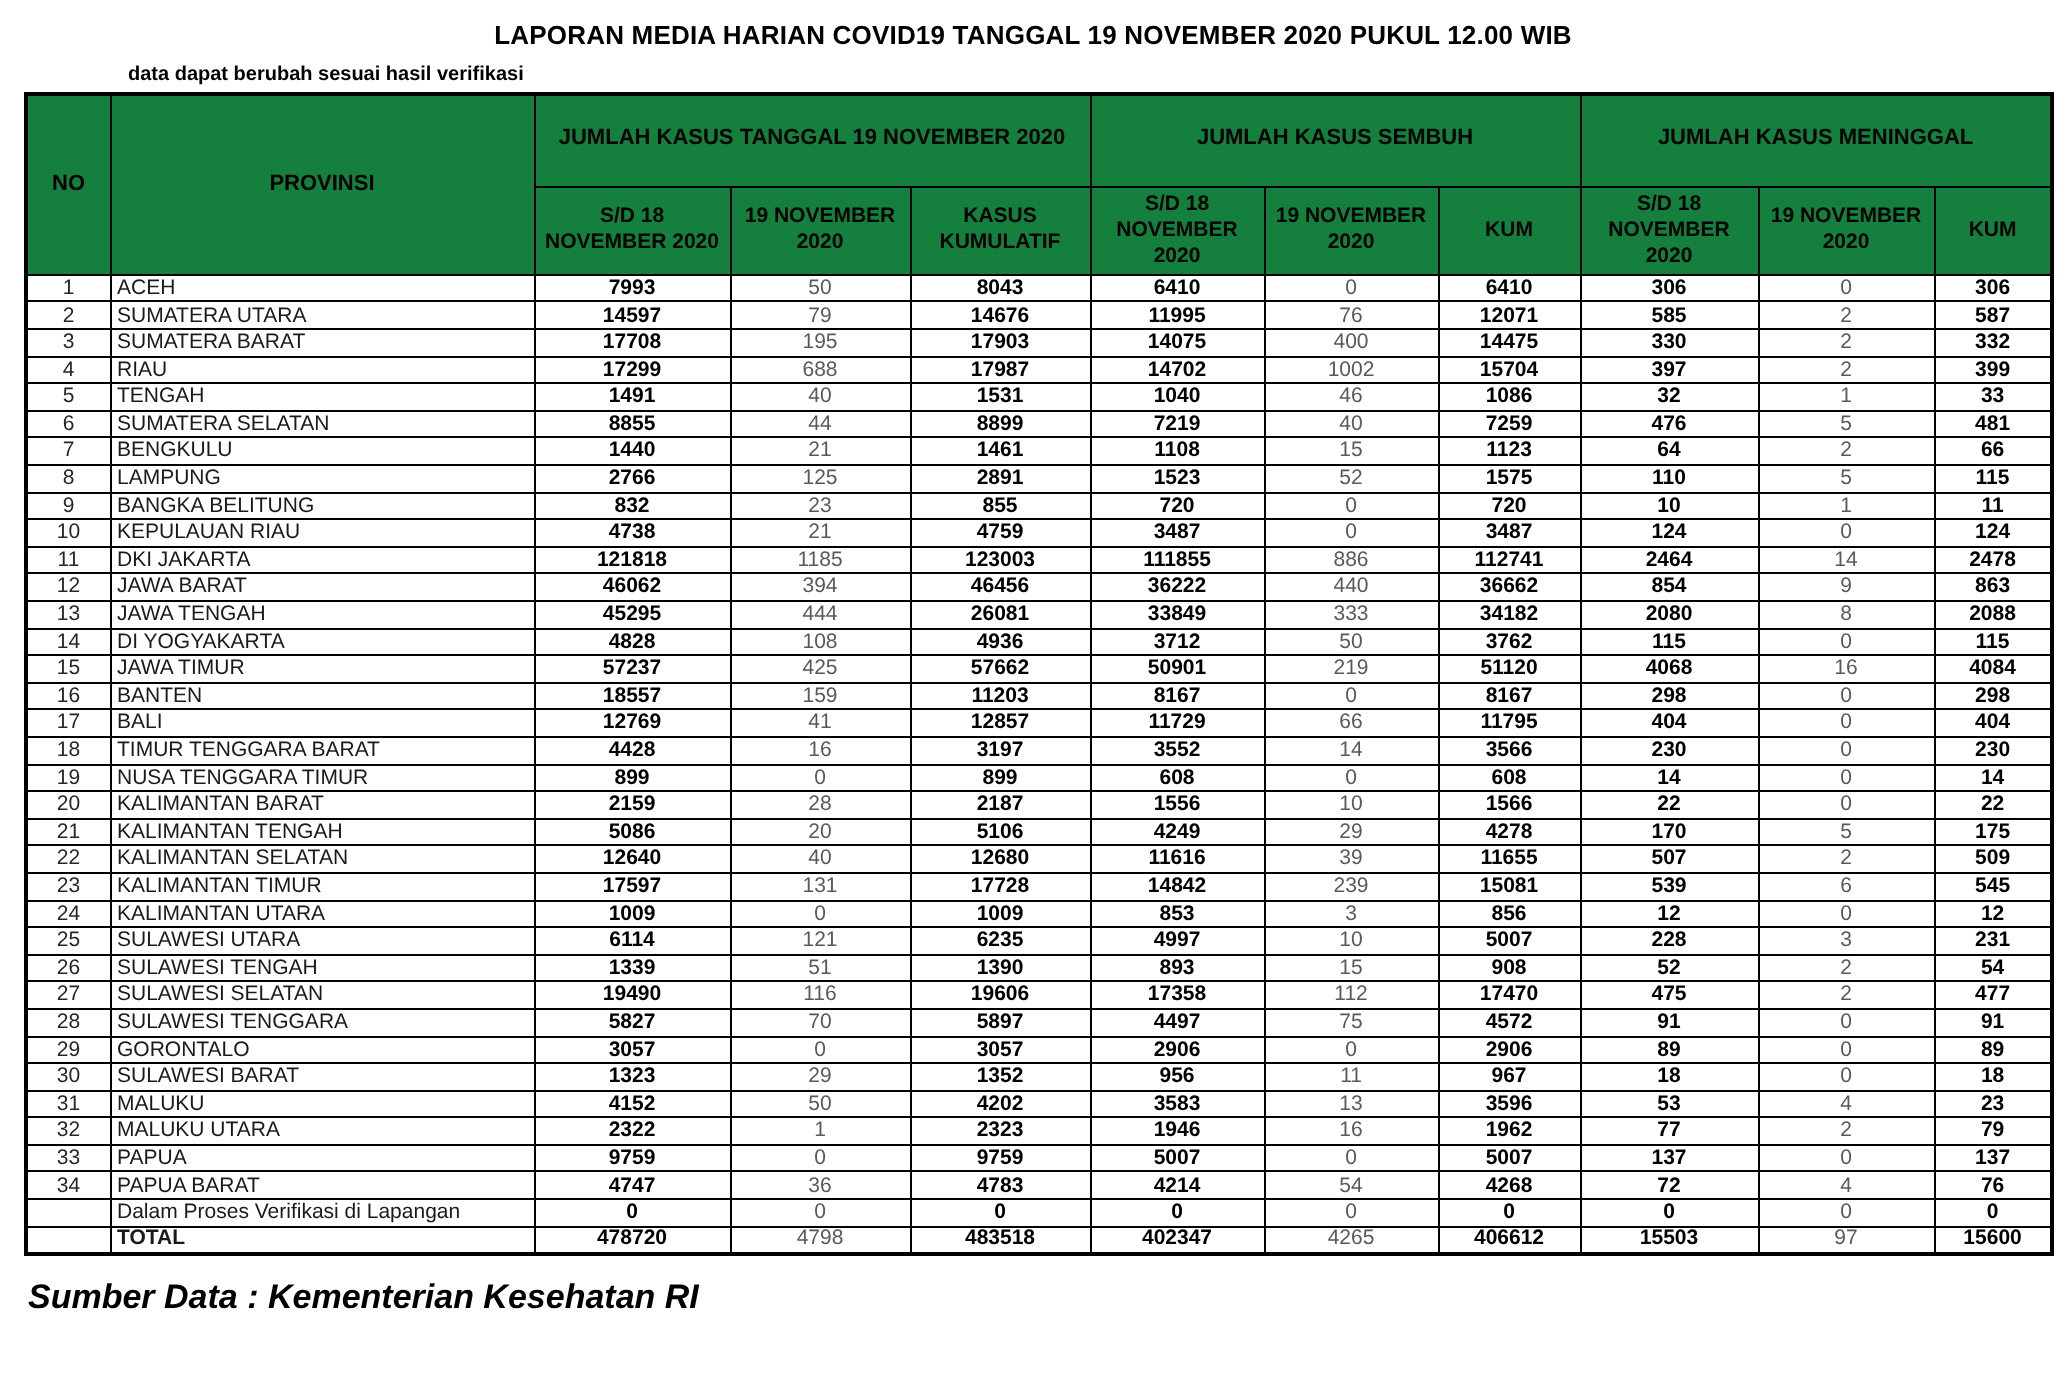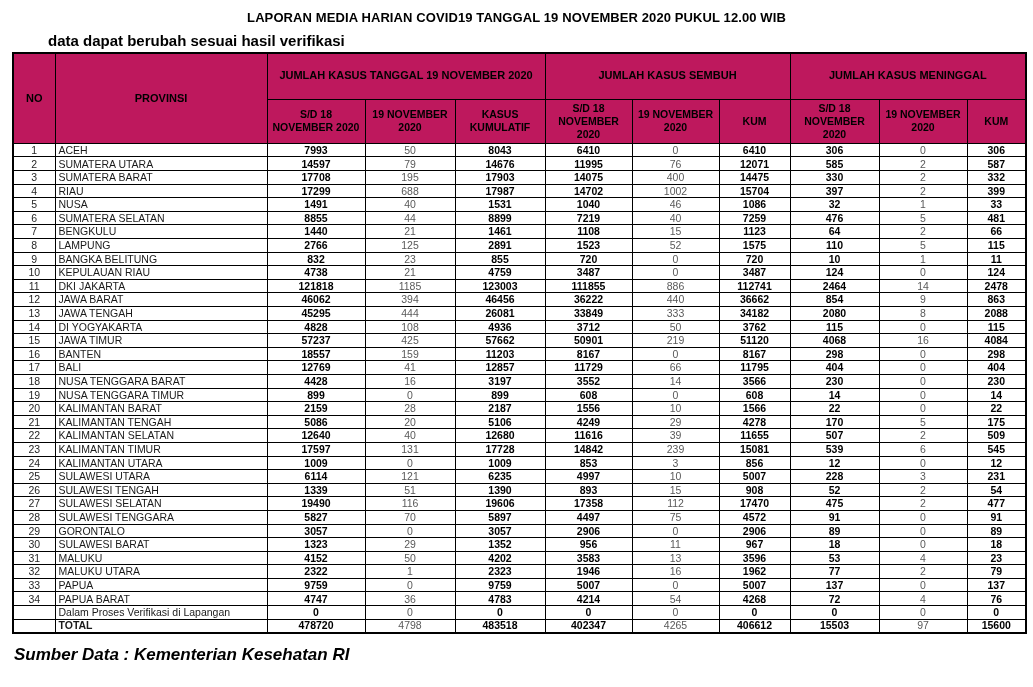--- a/index.html
+++ b/index.html
@@ -11,38 +11,38 @@
     overflow: hidden;
   }
   .title {
     margin-top: 10px;
     text-align: center;
     font-size: 13px;
     font-weight: bold;
     letter-spacing: 0.1px;
   }
   .note {
-    margin: 7px 0 3px 48px;
-    font-size: 15px;
+    margin: 7px 0 3px 64px;
+    font-size: 10px;
     font-weight: bold;
   }
   table.report {
     margin-left: 12px;
     width: 1013px;
     border-collapse: collapse;
     table-layout: fixed;
     border: 2px solid #000;
   }
   table.report th, table.report td {
     border: 1px solid #000;
     overflow: hidden;
     white-space: nowrap;
   }
   table.report th {
-    background: #be185d;
+    background: #15803d;
     font-weight: bold;
     text-align: center;
     vertical-align: middle;
     white-space: normal;
     line-height: 1.25;
     padding: 2px 3px;
   }
   tr.group-row th { height: 46px; font-size: 11px; }
   tr.sub-row th { height: 42px; font-size: 10.5px; }
   table.report td {
@@ -153,21 +153,21 @@
         <td class="c-num bold">17987</td>
         <td class="c-num bold">14702</td>
         <td class="c-num gray">1002</td>
         <td class="c-num bold">15704</td>
         <td class="c-num bold">397</td>
         <td class="c-num gray">2</td>
         <td class="c-num bold">399</td>
       </tr>
       <tr>
         <td class="c-no">5</td>
-        <td class="c-prov">NUSA</td>
+        <td class="c-prov">TENGAH</td>
         <td class="c-num bold">1491</td>
         <td class="c-num gray">40</td>
         <td class="c-num bold">1531</td>
         <td class="c-num bold">1040</td>
         <td class="c-num gray">46</td>
         <td class="c-num bold">1086</td>
         <td class="c-num bold">32</td>
         <td class="c-num gray">1</td>
         <td class="c-num bold">33</td>
       </tr>
@@ -322,21 +322,21 @@
         <td class="c-num bold">12857</td>
         <td class="c-num bold">11729</td>
         <td class="c-num gray">66</td>
         <td class="c-num bold">11795</td>
         <td class="c-num bold">404</td>
         <td class="c-num gray">0</td>
         <td class="c-num bold">404</td>
       </tr>
       <tr>
         <td class="c-no">18</td>
-        <td class="c-prov">NUSA TENGGARA BARAT</td>
+        <td class="c-prov">TIMUR TENGGARA BARAT</td>
         <td class="c-num bold">4428</td>
         <td class="c-num gray">16</td>
         <td class="c-num bold">3197</td>
         <td class="c-num bold">3552</td>
         <td class="c-num gray">14</td>
         <td class="c-num bold">3566</td>
         <td class="c-num bold">230</td>
         <td class="c-num gray">0</td>
         <td class="c-num bold">230</td>
       </tr>

